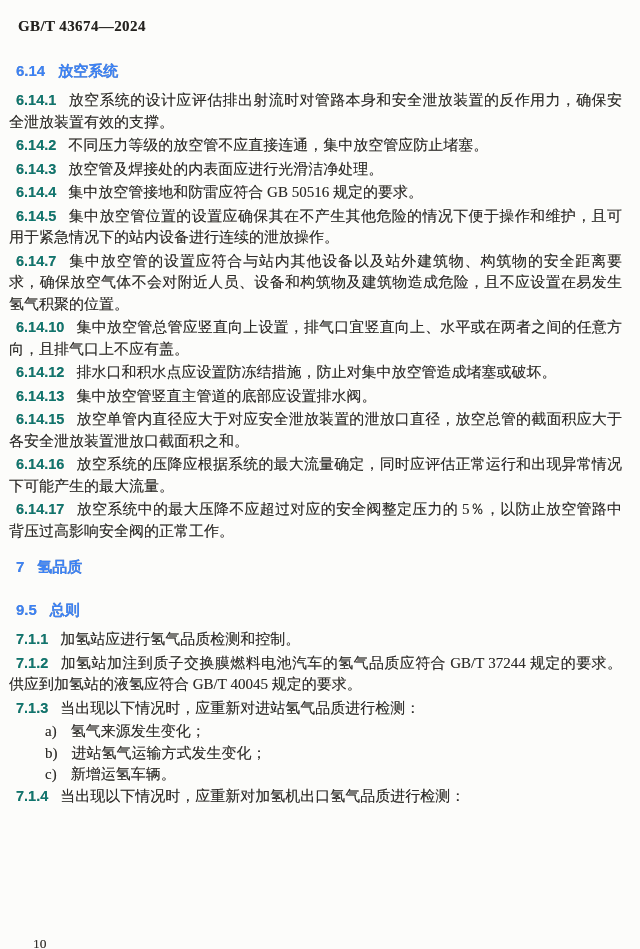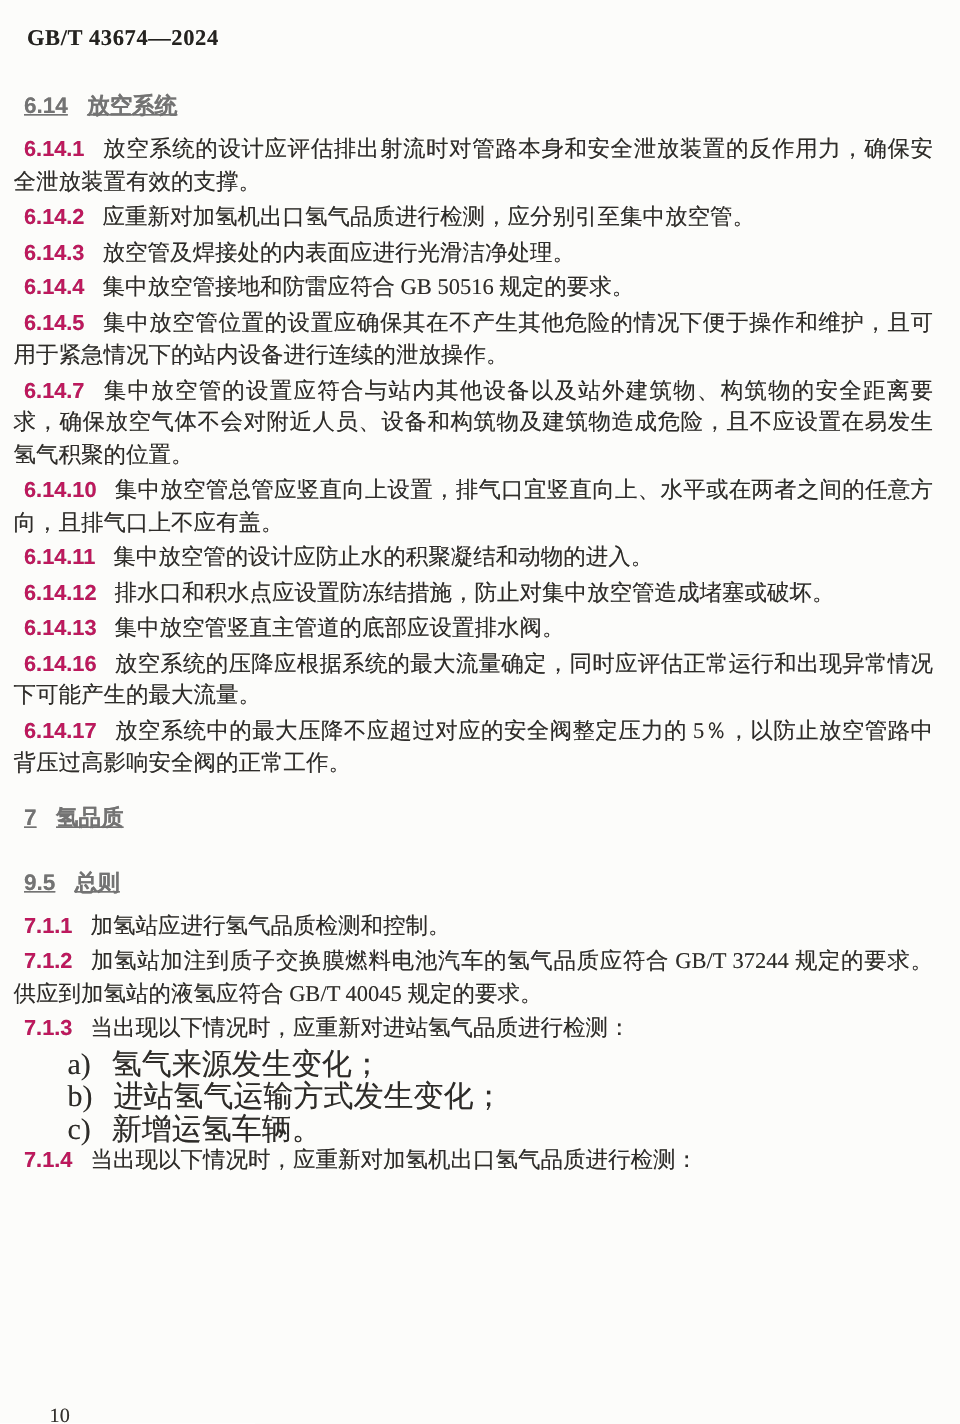--- a/index.html
+++ b/index.html
@@ -16,64 +16,63 @@
     padding:14px 4px 0 18px;
     height:24px; line-height:24px;
     font-family:"Liberation Serif","DejaVu Serif",serif;
     font-weight:bold; font-size:15px;
     color:#24221f; letter-spacing:.4px;
   }
   .doc { padding:0 18px 0 9px; }
   .chapter-heading, .section-heading {
     font-family:"Liberation Sans","DejaVu Sans",sans-serif;
     font-weight:bold; font-size:15px; line-height:21px;
-    color:#737373;
-    text-decoration:underline;
+    color:#3b82f6;
   }
   .section-heading { margin:22px 0 9px 7px; }
   .chapter-heading { margin:14px 0 0 7px; }
   .hnum { margin-right:13px; }
   .clause {
     margin:0 0 2px 0;
     font-size:15px; line-height:21.5px;
     text-align:justify; text-indent:7px;
   }
   .cnum {
     font-family:"Liberation Sans","DejaVu Sans",sans-serif;
     font-weight:bold; font-size:14.5px;
-    color:#be185d; margin-right:12px; white-space:nowrap;
+    color:#0f766e; margin-right:12px; white-space:nowrap;
   }
   .item {
     margin:0; padding-left:36px;
-    font-size:20px; line-height:21.5px;
+    font-size:15px; line-height:21.5px;
   }
   .ilabel { margin-right:14px; }
   .page-no {
     position:absolute; left:33px; top:936px;
     font-size:13.5px; color:#33302c;
   }
 </style>
 </head>
 <body>
 
 <div class="page">
   <div class="page-header">GB/T 43674—2024</div>
 
   <main class="doc" id="doc">
       <h2 class="section-heading"><span class="hnum">6.14</span><span class="httl">放空系统</span></h2>
       <p class="clause"><span class="cnum">6.14.1</span><span class="ctext">放空系统的设计应评估排出射流时对管路本身和安全泄放装置的反作用力，确保安全泄放装置有效的支撑。</span></p>
-      <p class="clause"><span class="cnum">6.14.2</span><span class="ctext">应重新对加氢机出口氢气品质进行检测，应分别引至集中放空管。</span></p>
+      <p class="clause"><span class="cnum">6.14.2</span><span class="ctext">不同压力等级的放空管不应直接连通，集中放空管应防止堵塞。</span></p>
       <p class="clause"><span class="cnum">6.14.3</span><span class="ctext">放空管及焊接处的内表面应进行光滑洁净处理。</span></p>
       <p class="clause"><span class="cnum">6.14.4</span><span class="ctext">集中放空管接地和防雷应符合 GB 50516 规定的要求。</span></p>
       <p class="clause"><span class="cnum">6.14.5</span><span class="ctext">集中放空管位置的设置应确保其在不产生其他危险的情况下便于操作和维护，且可用于紧急情况下的站内设备进行连续的泄放操作。</span></p>
       <p class="clause"><span class="cnum">6.14.7</span><span class="ctext">集中放空管的设置应符合与站内其他设备以及站外建筑物、构筑物的安全距离要求，确保放空气体不会对附近人员、设备和构筑物及建筑物造成危险，且不应设置在易发生氢气积聚的位置。</span></p>
       <p class="clause"><span class="cnum">6.14.10</span><span class="ctext">集中放空管总管应竖直向上设置，排气口宜竖直向上、水平或在两者之间的任意方向，且排气口上不应有盖。</span></p>
-      <p class="clause"><span class="cnum">6.14.11</span><span class="ctext">集中放空管的设计应防止水的积聚凝结和动物的进入。</span></p>
       <p class="clause"><span class="cnum">6.14.12</span><span class="ctext">排水口和积水点应设置防冻结措施，防止对集中放空管造成堵塞或破坏。</span></p>
       <p class="clause"><span class="cnum">6.14.13</span><span class="ctext">集中放空管竖直主管道的底部应设置排水阀。</span></p>
+      <p class="clause"><span class="cnum">6.14.15</span><span class="ctext">放空单管内直径应大于对应安全泄放装置的泄放口直径，放空总管的截面积应大于各安全泄放装置泄放口截面积之和。</span></p>
       <p class="clause"><span class="cnum">6.14.16</span><span class="ctext">放空系统的压降应根据系统的最大流量确定，同时应评估正常运行和出现异常情况下可能产生的最大流量。</span></p>
       <p class="clause"><span class="cnum">6.14.17</span><span class="ctext">放空系统中的最大压降不应超过对应的安全阀整定压力的 5％，以防止放空管路中背压过高影响安全阀的正常工作。</span></p>
       <h2 class="chapter-heading"><span class="hnum">7</span><span class="httl">氢品质</span></h2>
       <h2 class="section-heading"><span class="hnum">9.5</span><span class="httl">总则</span></h2>
       <p class="clause"><span class="cnum">7.1.1</span><span class="ctext">加氢站应进行氢气品质检测和控制。</span></p>
       <p class="clause"><span class="cnum">7.1.2</span><span class="ctext">加氢站加注到质子交换膜燃料电池汽车的氢气品质应符合 GB/T 37244 规定的要求。供应到加氢站的液氢应符合 GB/T 40045 规定的要求。</span></p>
       <p class="clause"><span class="cnum">7.1.3</span><span class="ctext">当出现以下情况时，应重新对进站氢气品质进行检测：</span></p>
       <p class="item"><span class="ilabel">a)</span><span class="itext">氢气来源发生变化；</span></p>
       <p class="item"><span class="ilabel">b)</span><span class="itext">进站氢气运输方式发生变化；</span></p>
       <p class="item"><span class="ilabel">c)</span><span class="itext">新增运氢车辆。</span></p>

